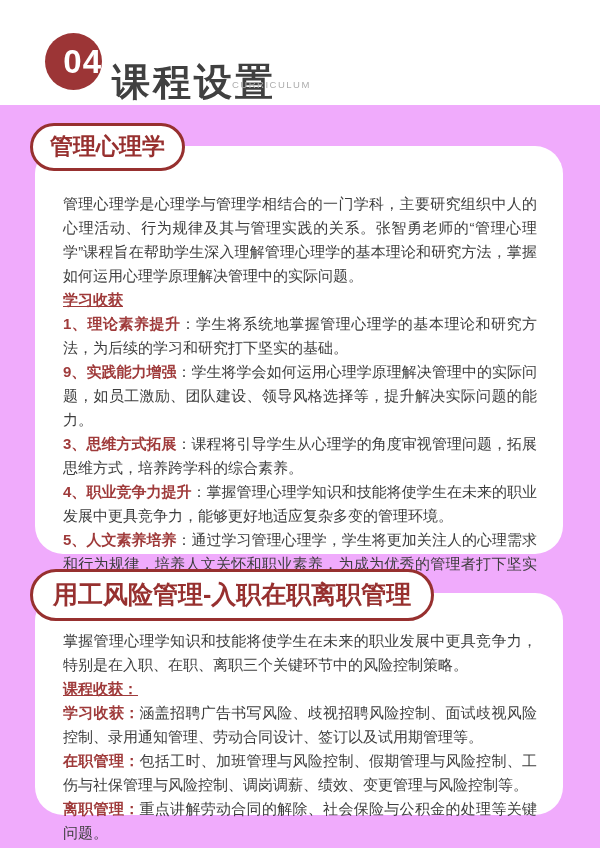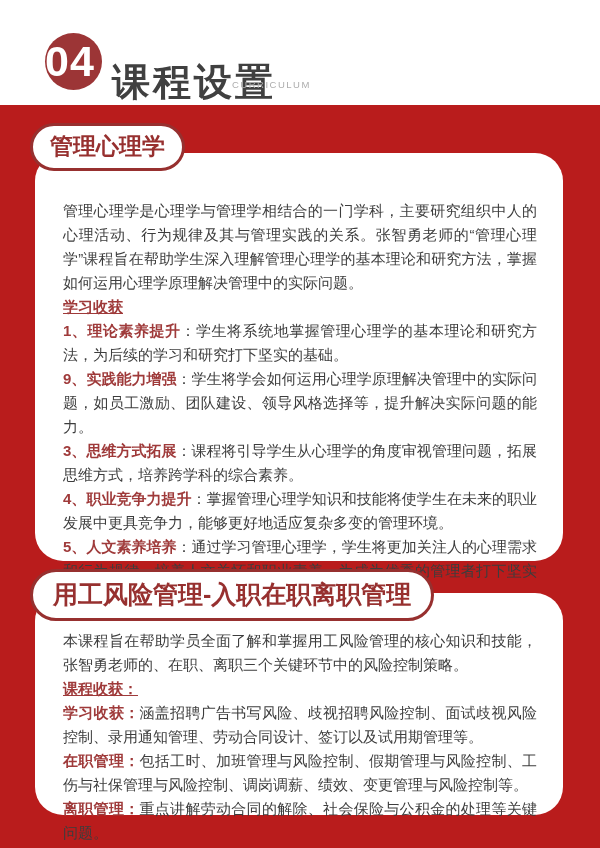--- a/index.html
+++ b/index.html
@@ -10,49 +10,49 @@
     font-family: "Liberation Sans", sans-serif;
     overflow: hidden;
   }
 
   
   .badge {
     position: absolute; left: 45px; top: 33px;
     width: 57px; height: 57px;
     background: #9C3536;
     border-radius: 50%;
-    display: flex; align-items: center; justify-content: flex-start;
-    color: #ffffff; font-size: 43px; font-weight: bold;
+    display: flex; align-items: center; justify-content: flex-end;
+    color: #ffffff; font-size: 33px; font-weight: bold;
     letter-spacing: 1px;
   }
   .page-title {
     position: absolute; left: 112px; top: 57px;
     font-size: 38px; font-weight: bold; color: #404040;
     letter-spacing: 3px;
   }
   .page-subtitle {
     position: absolute; left: 232px; top: 79px;
     font-size: 9.5px; color: #ADADAD;
     letter-spacing: 1.5px;
   }
 
   
   .red-section {
     position: absolute; left: 0; top: 105px;
     width: 600px; height: 743px;
-    background: #b91c1c;
+    background: #f0abfc;
   }
 
   .card {
     position: absolute; left: 35px;
     width: 528px;
     background: #ffffff;
     border-radius: 28px;
   }
-  .card-1 { top: 48px; height: 408px; padding: 46px 26px 0 28px; }
+  .card-1 { top: 41px; height: 408px; padding: 46px 26px 0 28px; }
   .card-2 { top: 488px; height: 222px; padding: 36px 26px 0 28px; }
 
   .pill {
     position: absolute; left: 30px;
     display: inline-block;
     background: #ffffff;
     border: 3px solid #97302F;
     border-radius: 26px;
     color: #97302F; font-weight: bold;
     white-space: nowrap;
@@ -96,20 +96,20 @@
     <p class="item"><span class="red-label">3、思维方式拓展</span><span>：课程将引导学生从心理学的角度审视管理问题，拓展思维方式，培养跨学科的综合素养。</span></p>
     <p class="item"><span class="red-label">4、职业竞争力提升</span><span>：掌握管理心理学知识和技能将使学生在未来的职业发展中更具竞争力，能够更好地适应复杂多变的管理环境。</span></p>
     <p class="item"><span class="red-label">5、人文素养培养</span><span>：通过学习管理心理学，学生将更加关注人的心理需求和行为规律，培养人文关怀和职业素养，为成为优秀的管理者打下坚实的人文基础。</span></p>
   </div>
 
   <div class="pill pill-2">
     <span>用工风险管理-入职在职离职管理</span>
   </div>
 
   <div class="card card-2">
-    <p class="body-text">本课程旨在帮助学员全面了解和掌握用工风险管理的核心知识和技能，张智勇老师的、在职、离职三个关键环节中的风险控制策略。</p>
+    <p class="body-text">掌握管理心理学知识和技能将使学生在未来的职业发展中更具竞争力，特别是在入职、在职、离职三个关键环节中的风险控制策略。</p>
     <p class="gains-heading">课程收获：</p>
     <p class="item"><span class="red-label">学习收获：</span><span>涵盖招聘广告书写风险、歧视招聘风险控制、面试歧视风险控制、录用通知管理、劳动合同设计、签订以及试用期管理等。</span></p>
     <p class="item"><span class="red-label">在职管理：</span><span>包括工时、加班管理与风险控制、假期管理与风险控制、工伤与社保管理与风险控制、调岗调薪、绩效、变更管理与风险控制等。</span></p>
     <p class="item"><span class="red-label">离职管理：</span><span>重点讲解劳动合同的解除、社会保险与公积金的处理等关键问题。</span></p>
   </div>
 
 </div>
 
 </body></html>

